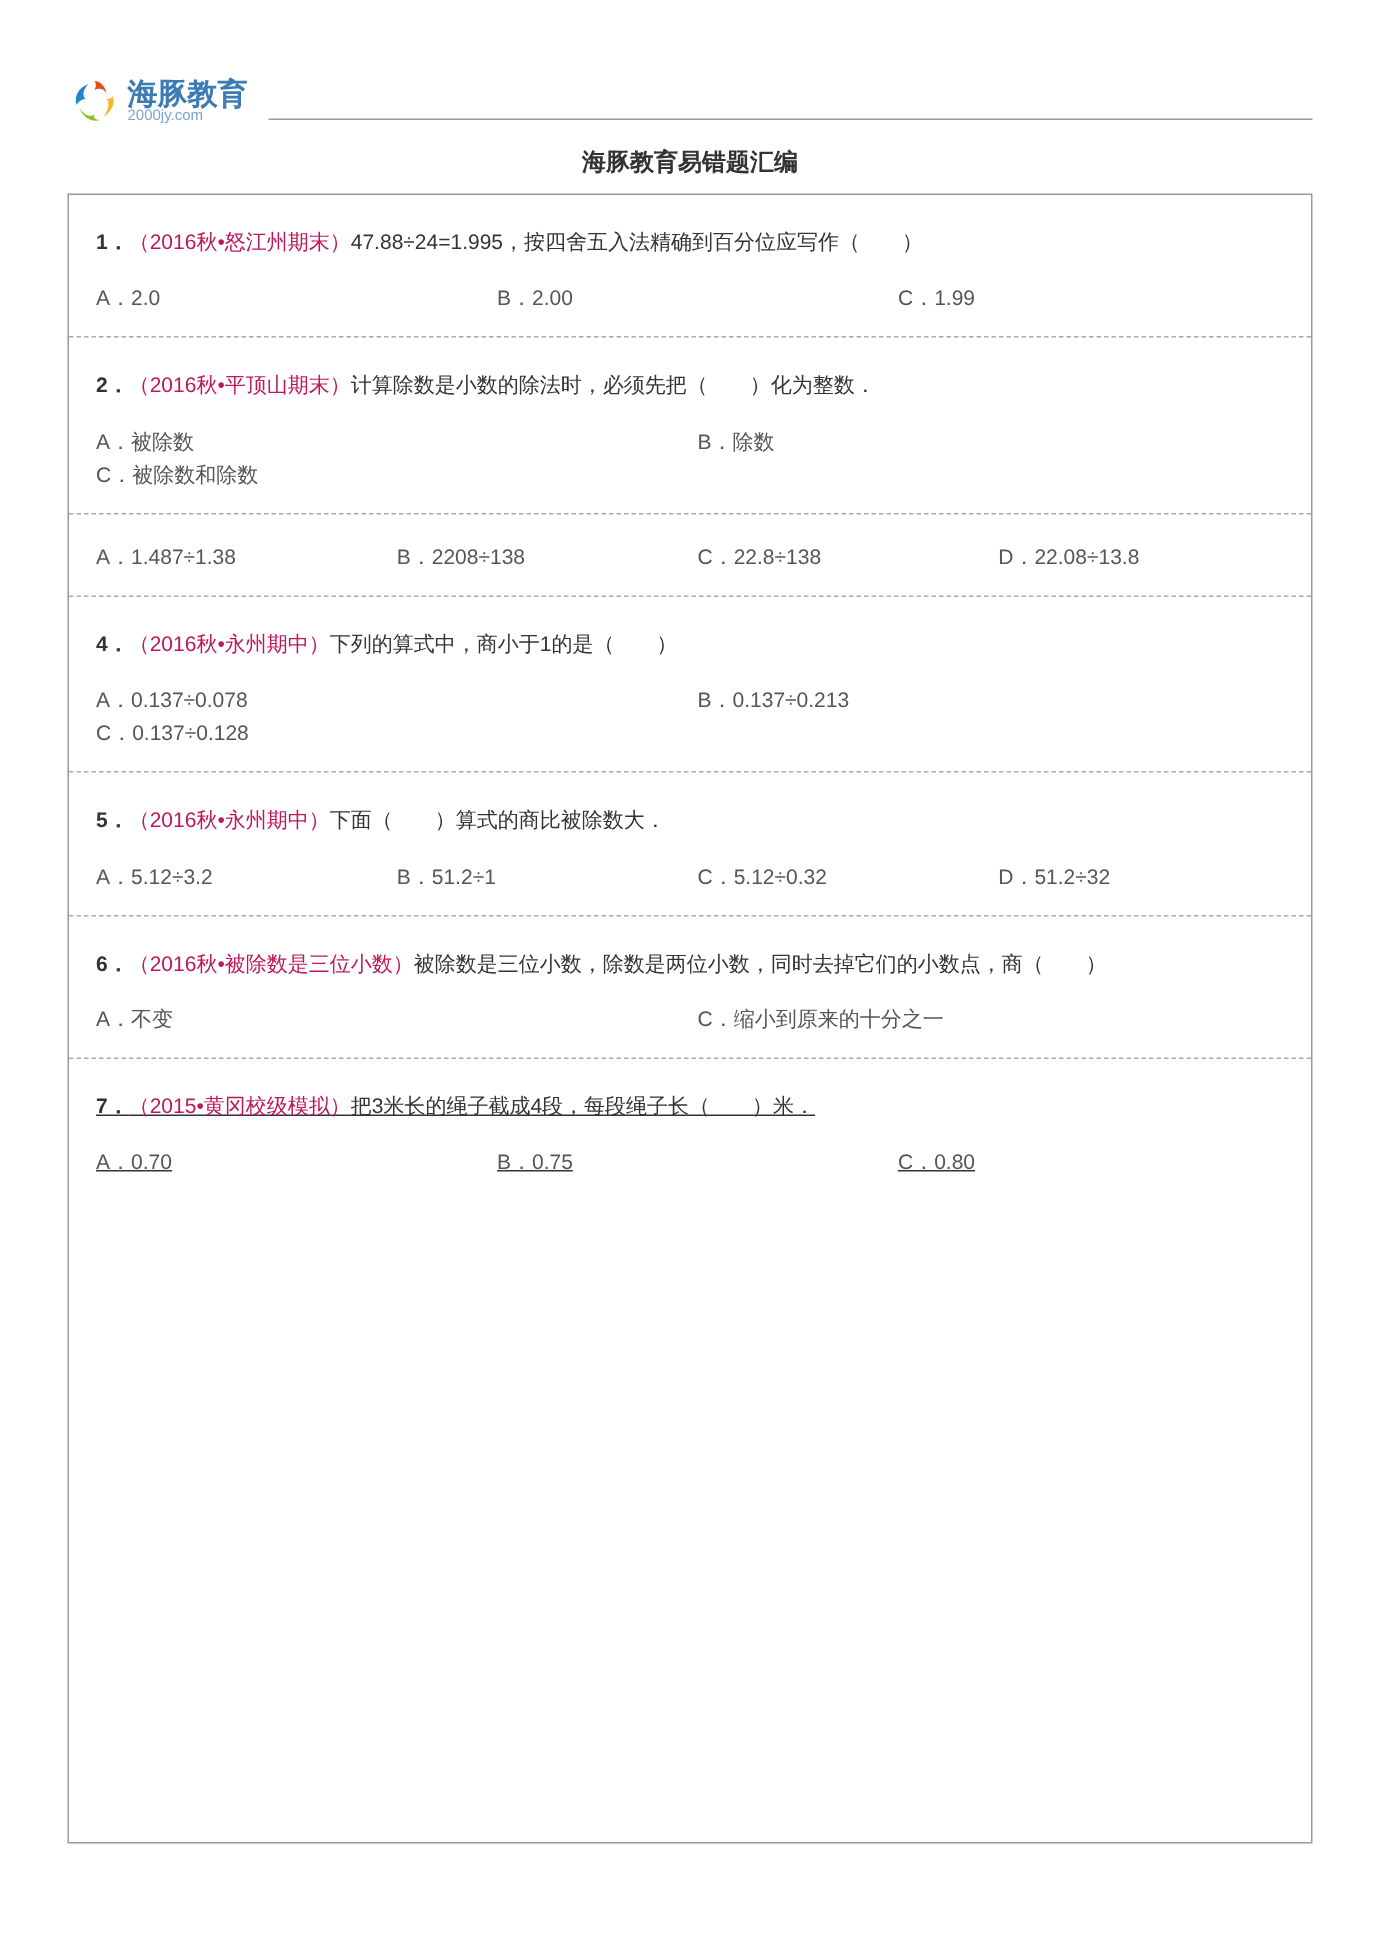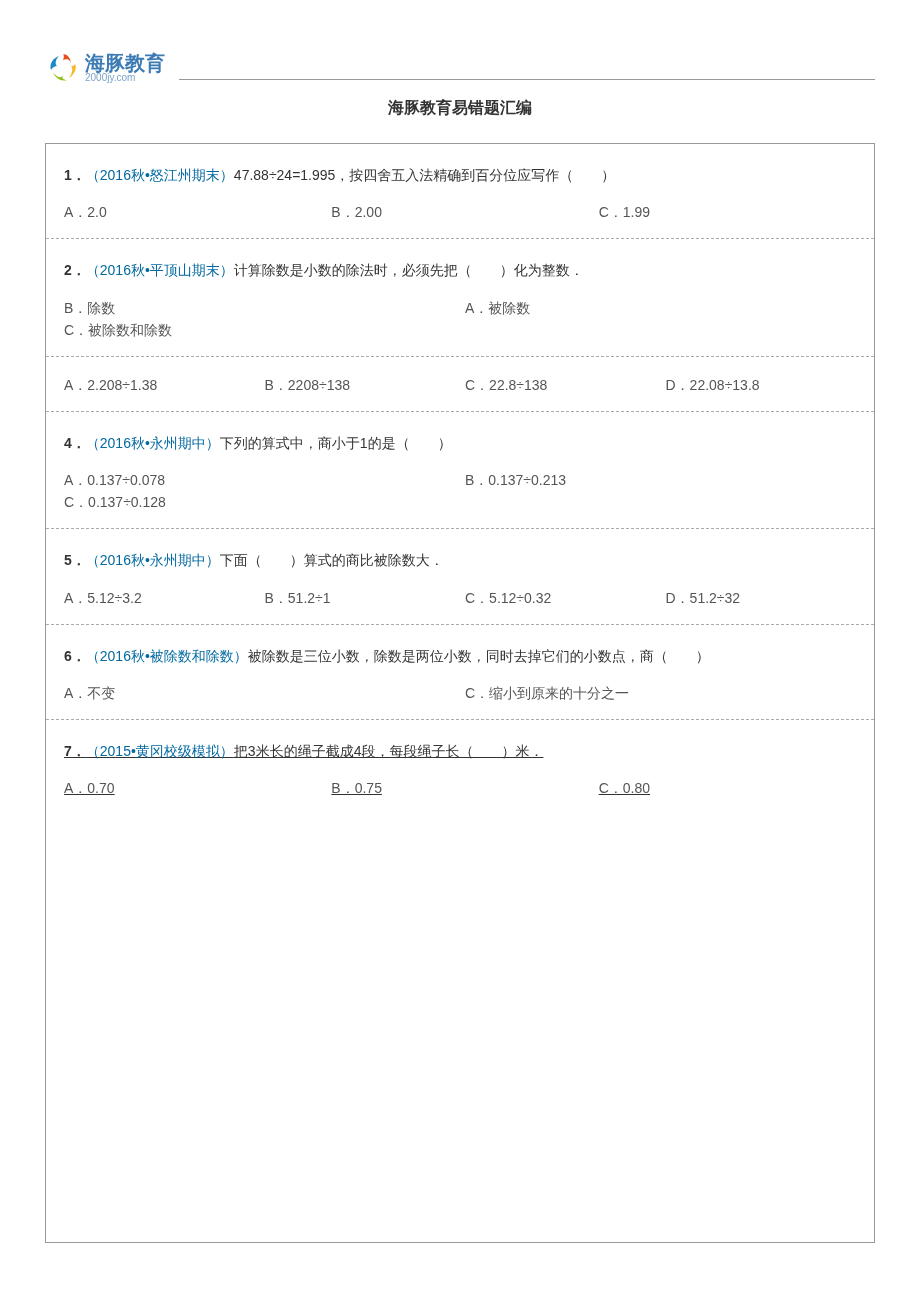--- a/index.html
+++ b/index.html
@@ -49,21 +49,21 @@
     .header-line {
       flex: 1;
       border-bottom: 1px solid #999;
       margin-left: 6px;
       margin-bottom: 6px;
     }
     .title {
       text-align: center;
       font-size: 16px;
       font-weight: bold;
-      margin-bottom: 24px;
+      margin-bottom: 10px;
     }
     .container {
       border: 1px solid #999;
       min-height: 1100px;
     }
     .question-block {
       padding: 20px 18px 16px 18px;
       border-bottom: 1px dashed #aaa;
     }
     .question-block:last-child {
@@ -71,21 +71,21 @@
       text-decoration: underline;
     }
     .question-stem {
       margin-bottom: 18px;
       line-height: 1.6;
     }
     .q-num {
       font-weight: bold;
     }
     .q-source {
-      color: #0369a1;
+      color: #be185d;
     }
     .options-3 {
       display: grid;
       grid-template-columns: 1fr 1fr 1fr;
       gap: 8px 10px;
       color: #555;
     }
     .options-4 {
       display: grid;
       grid-template-columns: 1fr 1fr 1fr 1fr;
@@ -136,29 +136,29 @@
       <span class="opt">B．2.00</span>
       <span class="opt">C．1.99</span>
     </div>
   </div>
 
   <div class="question-block">
     <div class="question-stem">
       <span class="q-num">2．</span><span class="q-source">（2016秋•平顶山期末）</span><span>计算除数是小数的除法时，必须先把（　　）化为整数．</span>
     </div>
     <div class="options-2">
+      <span class="opt">A．被除数</span>
       <span class="opt">B．除数</span>
-      <span class="opt">A．被除数</span>
       <span class="opt">C．被除数和除数</span>
     </div>
   </div>
 
   <div class="question-block">
     <div class="options-4">
-      <span class="opt">A．2.208÷1.38</span>
+      <span class="opt">A．1.487÷1.38</span>
       <span class="opt">B．2208÷138</span>
       <span class="opt">C．22.8÷138</span>
       <span class="opt">D．22.08÷13.8</span>
     </div>
   </div>
 
   <div class="question-block">
     <div class="question-stem">
       <span class="q-num">4．</span><span class="q-source">（2016秋•永州期中）</span><span>下列的算式中，商小于1的是（　　）</span>
     </div>
@@ -176,21 +176,21 @@
     <div class="options-4">
       <span class="opt">A．5.12÷3.2</span>
       <span class="opt">B．51.2÷1</span>
       <span class="opt">C．5.12÷0.32</span>
       <span class="opt">D．51.2÷32</span>
     </div>
   </div>
 
   <div class="question-block">
     <div class="question-stem">
-      <span class="q-num">6．</span><span class="q-source">（2016秋•被除数和除数）</span><span>被除数是三位小数，除数是两位小数，同时去掉它们的小数点，商（　　）</span>
+      <span class="q-num">6．</span><span class="q-source">（2016秋•被除数是三位小数）</span><span>被除数是三位小数，除数是两位小数，同时去掉它们的小数点，商（　　）</span>
     </div>
     <div class="options-2">
       <span class="opt">A．不变</span>
       <span class="opt">C．缩小到原来的十分之一</span>
     </div>
   </div>
 
   <div class="question-block">
     <div class="question-stem">
       <span class="q-num">7．</span><span class="q-source">（2015•黄冈校级模拟）</span><span>把3米长的绳子截成4段，每段绳子长（　　）米．</span>

